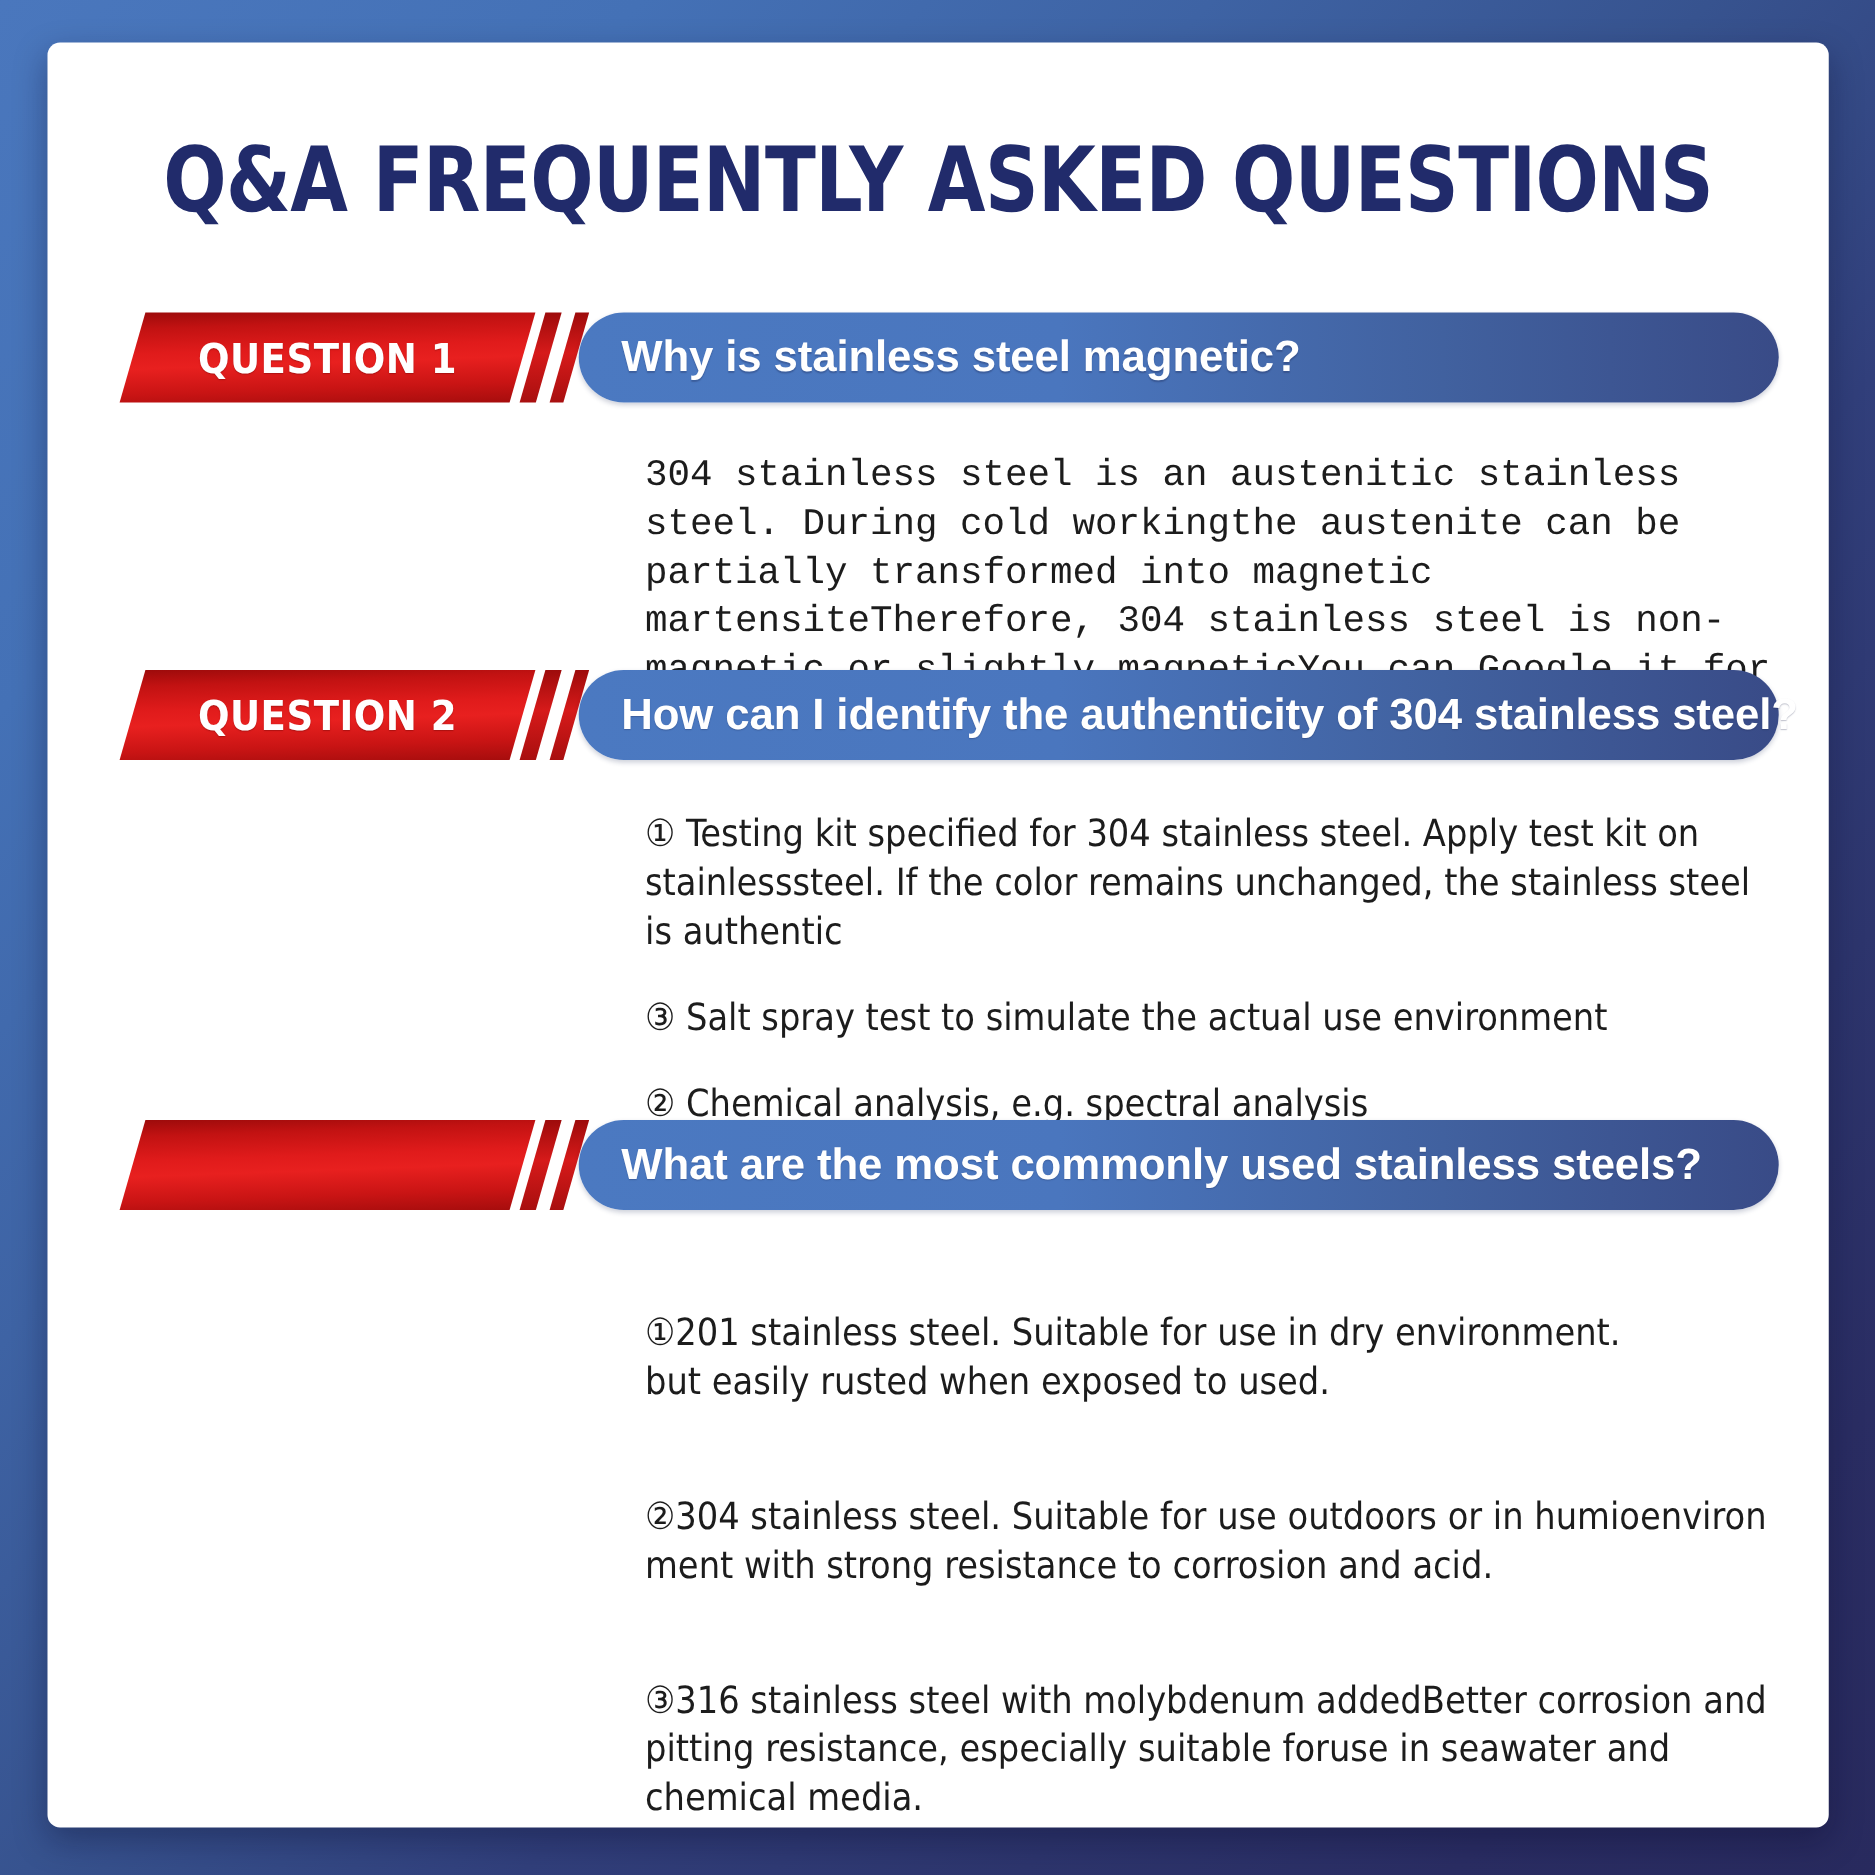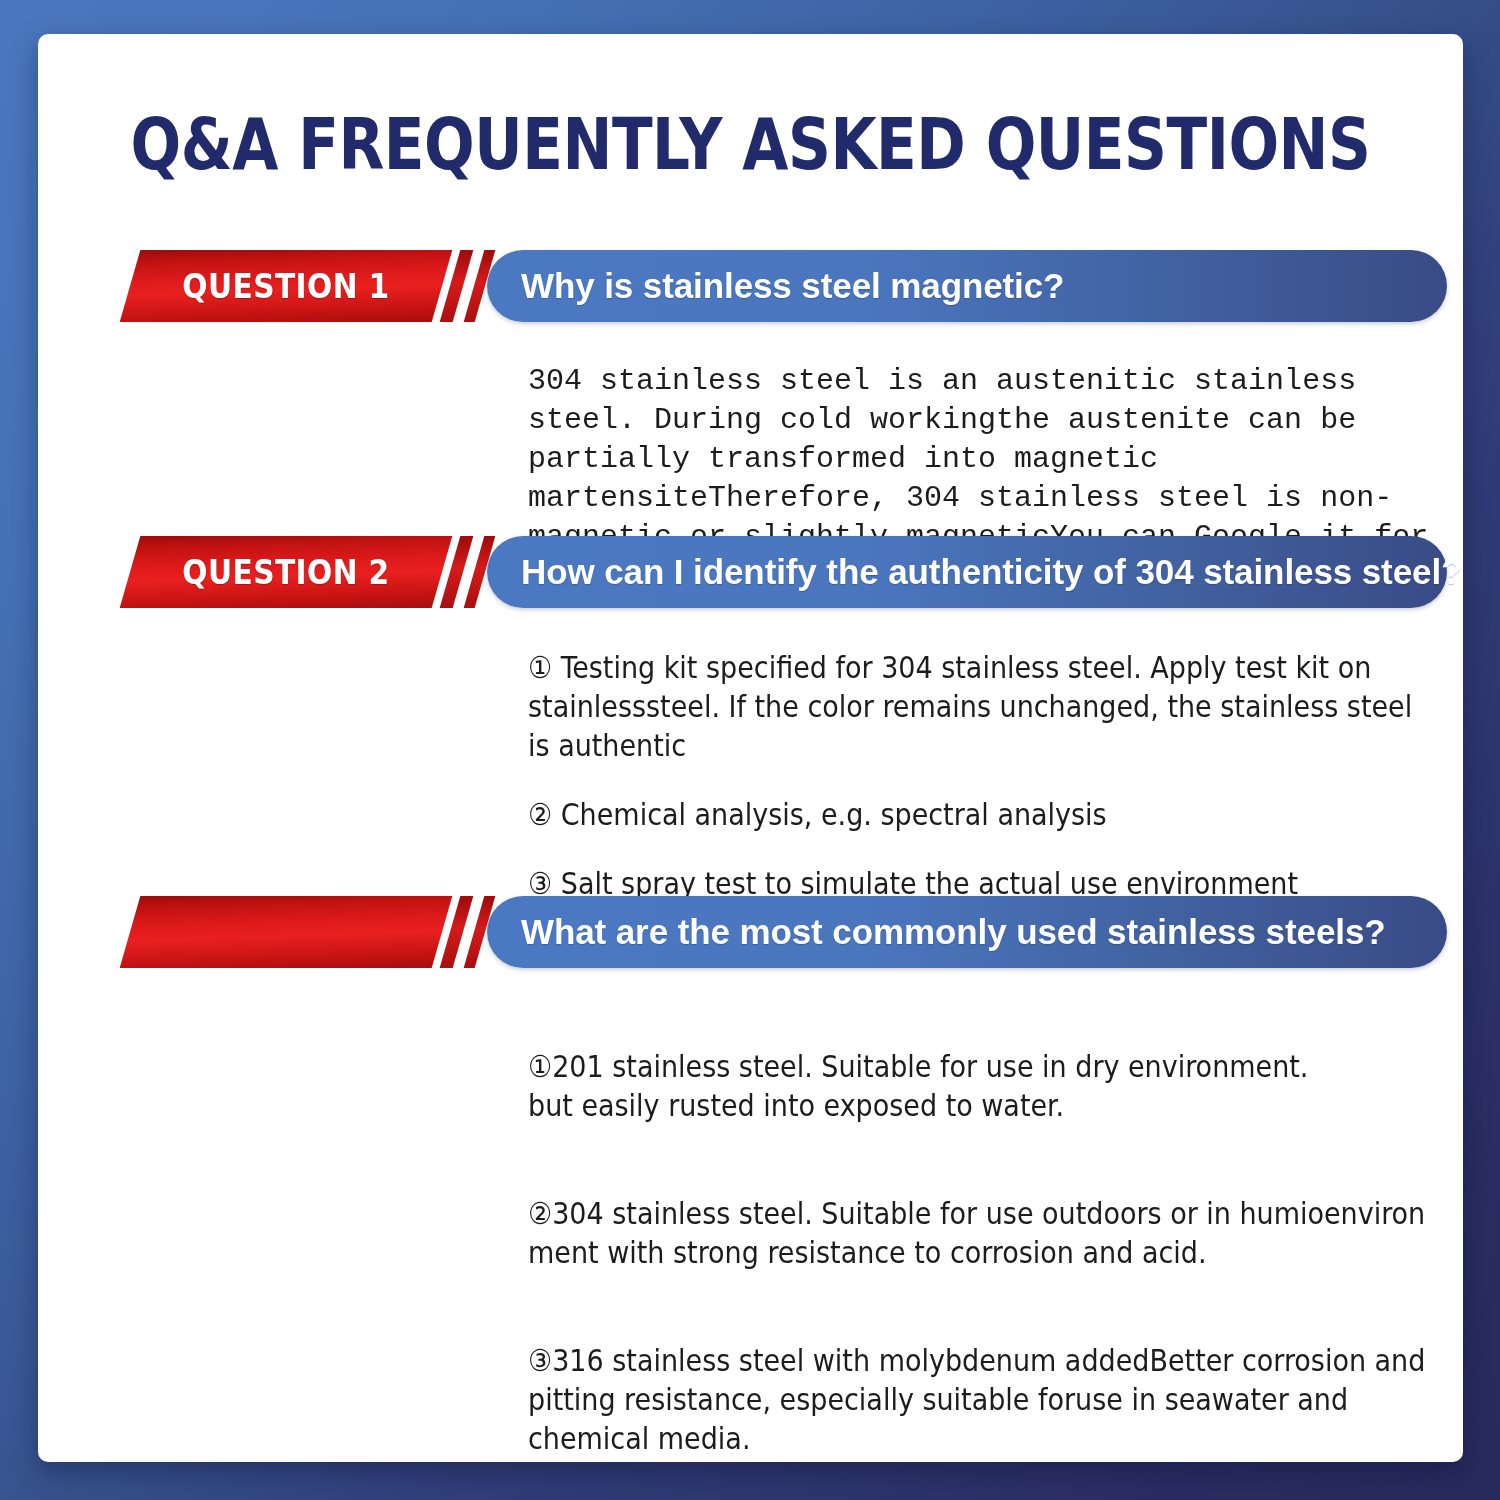--- a/index.html
+++ b/index.html
@@ -59,21 +59,21 @@
     font-weight: bold;
     font-size: 72px;
     letter-spacing: -0.5px;
     line-height: 1;
     transform: scaleX(0.92);
     transform-origin: center;
     white-space: nowrap;
   }
 
   
-  .qblock { position: absolute; left: 12px; width: 100%; padding-left: 12px; }
+  .qblock { position: absolute; left: 0; width: 100%; }
 
   .qhead {
     position: relative;
     height: 72px;
   }
 
   
   .red-tag {
     position: absolute;
     left: 68px;
@@ -188,37 +188,37 @@
         <div class="red-tag"></div>
         <div class="red-tag-label">QUESTION 2</div>
         <div class="slash s1"></div>
         <div class="slash s2"></div>
         <div class="blue-pill" style="width:960px;">
           <span class="blue-pill-label">How can I identify the authenticity of 304 stainless steel?</span>
         </div>
       </div>
       <div class="answers" style="top:112px; position:absolute;">
         <p>① Testing kit specified for 304 stainless steel. Apply test kit on stainlesssteel. If the color remains unchanged, the stainless steel is authentic</p>
+        <p>③ Salt spray test to simulate the actual use environment</p>
         <p>② Chemical analysis, e.g. spectral analysis</p>
-        <p>③ Salt spray test to simulate the actual use environment</p>
       </div>
     </div>
 
     <div class="qblock" style="top:862px;">
       <div class="qhead">
         <div class="red-tag"></div>
         <div class="slash s1"></div>
         <div class="slash s2"></div>
         <div class="blue-pill" style="width:960px;">
           <span class="blue-pill-label">What are the most commonly used stainless steels?</span>
         </div>
       </div>
       <div class="answers" style="top:112px; position:absolute; white-space:pre-line;">
         <p>①201 stainless steel. Suitable for use in dry environment.
-but easily rusted into exposed to water.</p>
+but easily rusted when exposed to used.</p>
         <p>②304 stainless steel. Suitable for use outdoors or in humioenviron ment  with strong resistance to corrosion and acid.</p>
         <p>③316 stainless steel with molybdenum addedBetter corrosion and pitting resistance, especially suitable foruse in seawater and chemical media.</p>
         
       </div>
     </div>
 
   </div>
 </div>
 
 </body></html>

